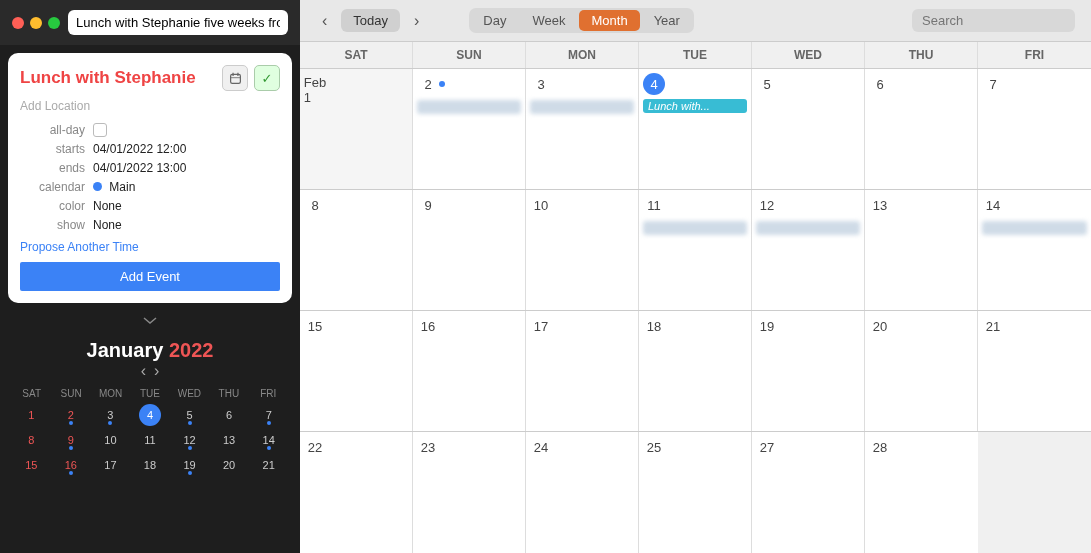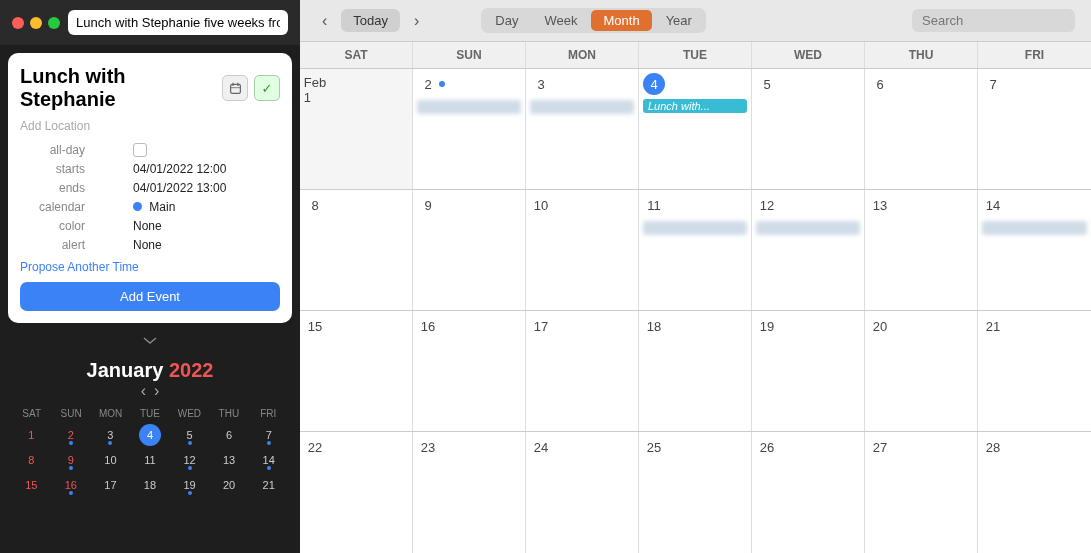--- a/index.html
+++ b/index.html
@@ -62,23 +62,23 @@
       padding: 12px;
       flex-shrink: 0;
     }
     .event-title-row {
       display: flex;
       align-items: center;
       justify-content: space-between;
       margin-bottom: 8px;
     }
     .event-title-text {
-      font-size: 20px;
+      font-size: 17px;
       font-weight: 600;
-      color: #000000;
+      color: #ef4444;
     }
     .event-title-icons {
       display: flex;
       gap: 6px;
     }
     .icon-btn {
       width: 26px;
       height: 26px;
       border-radius: 5px;
       border: 1px solid #ccc;
@@ -98,21 +98,20 @@
     .add-location {
       font-size: 12px;
       color: #aaa;
       margin-bottom: 10px;
     }
     .form-row {
       display: flex;
       align-items: center;
       margin-bottom: 5px;
       font-size: 13px;
-      gap: 40px;
     }
     .form-label {
       width: 65px;
       text-align: right;
       color: #888;
       margin-right: 8px;
       font-size: 12px;
     }
     .form-value {
       color: #222;
@@ -138,21 +137,21 @@
       color: #3b82f6;
       font-size: 12px;
       margin: 8px 0;
       cursor: pointer;
     }
     .add-event-btn {
       width: 100%;
       background: #3b82f6;
       color: white;
       border: none;
-      border-radius: 7px;
+      border-radius: 2px;
       padding: 7px;
       font-size: 13px;
       font-weight: 500;
       cursor: pointer;
     }
 
     
     .mini-calendar {
       padding: 10px 12px;
       color: white;
@@ -273,21 +272,21 @@
       font-size: 13px;
       cursor: pointer;
       color: #333;
     }
     .view-switcher {
       display: flex;
       background: #d8d8d8;
       border-radius: 7px;
       padding: 2px;
       gap: 2px;
-      margin-left: 48px;
+      margin-left: 36px;
     }
     .view-btn {
       background: none;
       border: none;
       border-radius: 5px;
       padding: 3px 12px;
       font-size: 13px;
       cursor: pointer;
       color: #555;
     }
@@ -452,21 +451,21 @@
       <span class="form-value">
         <span class="calendar-dot"></span>
         <span>Main</span>
       </span>
     </div>
     <div class="form-row">
       <span class="form-label">color</span>
       <span class="form-value">None</span>
     </div>
     <div class="form-row">
-      <span class="form-label">alert</span>
+      <span class="form-label">show</span>
       <span class="form-value">None</span>
     </div>
 
     <div class="propose-link">Propose Another Time</div>
     <button class="add-event-btn">Add Event</button>
   </div>
 
   <div class="collapse-btn">
     <svg width="24" height="10" viewBox="0 0 24 10">
         <polyline points="6,3 12,8 18,3" fill="none" stroke="#888" stroke-width="1.5"></polyline>
@@ -569,19 +568,18 @@
           <div class="cal-cell"><div class="cal-date">18</div></div>
           <div class="cal-cell"><div class="cal-date">19</div></div>
           <div class="cal-cell"><div class="cal-date">20</div></div>
           <div class="cal-cell"><div class="cal-date">21</div></div>
         </div>
         <div class="cal-row">
           <div class="cal-cell"><div class="cal-date">22</div></div>
           <div class="cal-cell"><div class="cal-date">23</div></div>
           <div class="cal-cell"><div class="cal-date">24</div></div>
           <div class="cal-cell"><div class="cal-date">25</div></div>
-          <div class="cal-cell"><div class="cal-date">26</div></div>
           <div class="cal-cell"><div class="cal-date">27</div></div>
           <div class="cal-cell"><div class="cal-date">28</div></div>
         </div>
       </div>
   </div>
 </div>
 
 </body></html>

